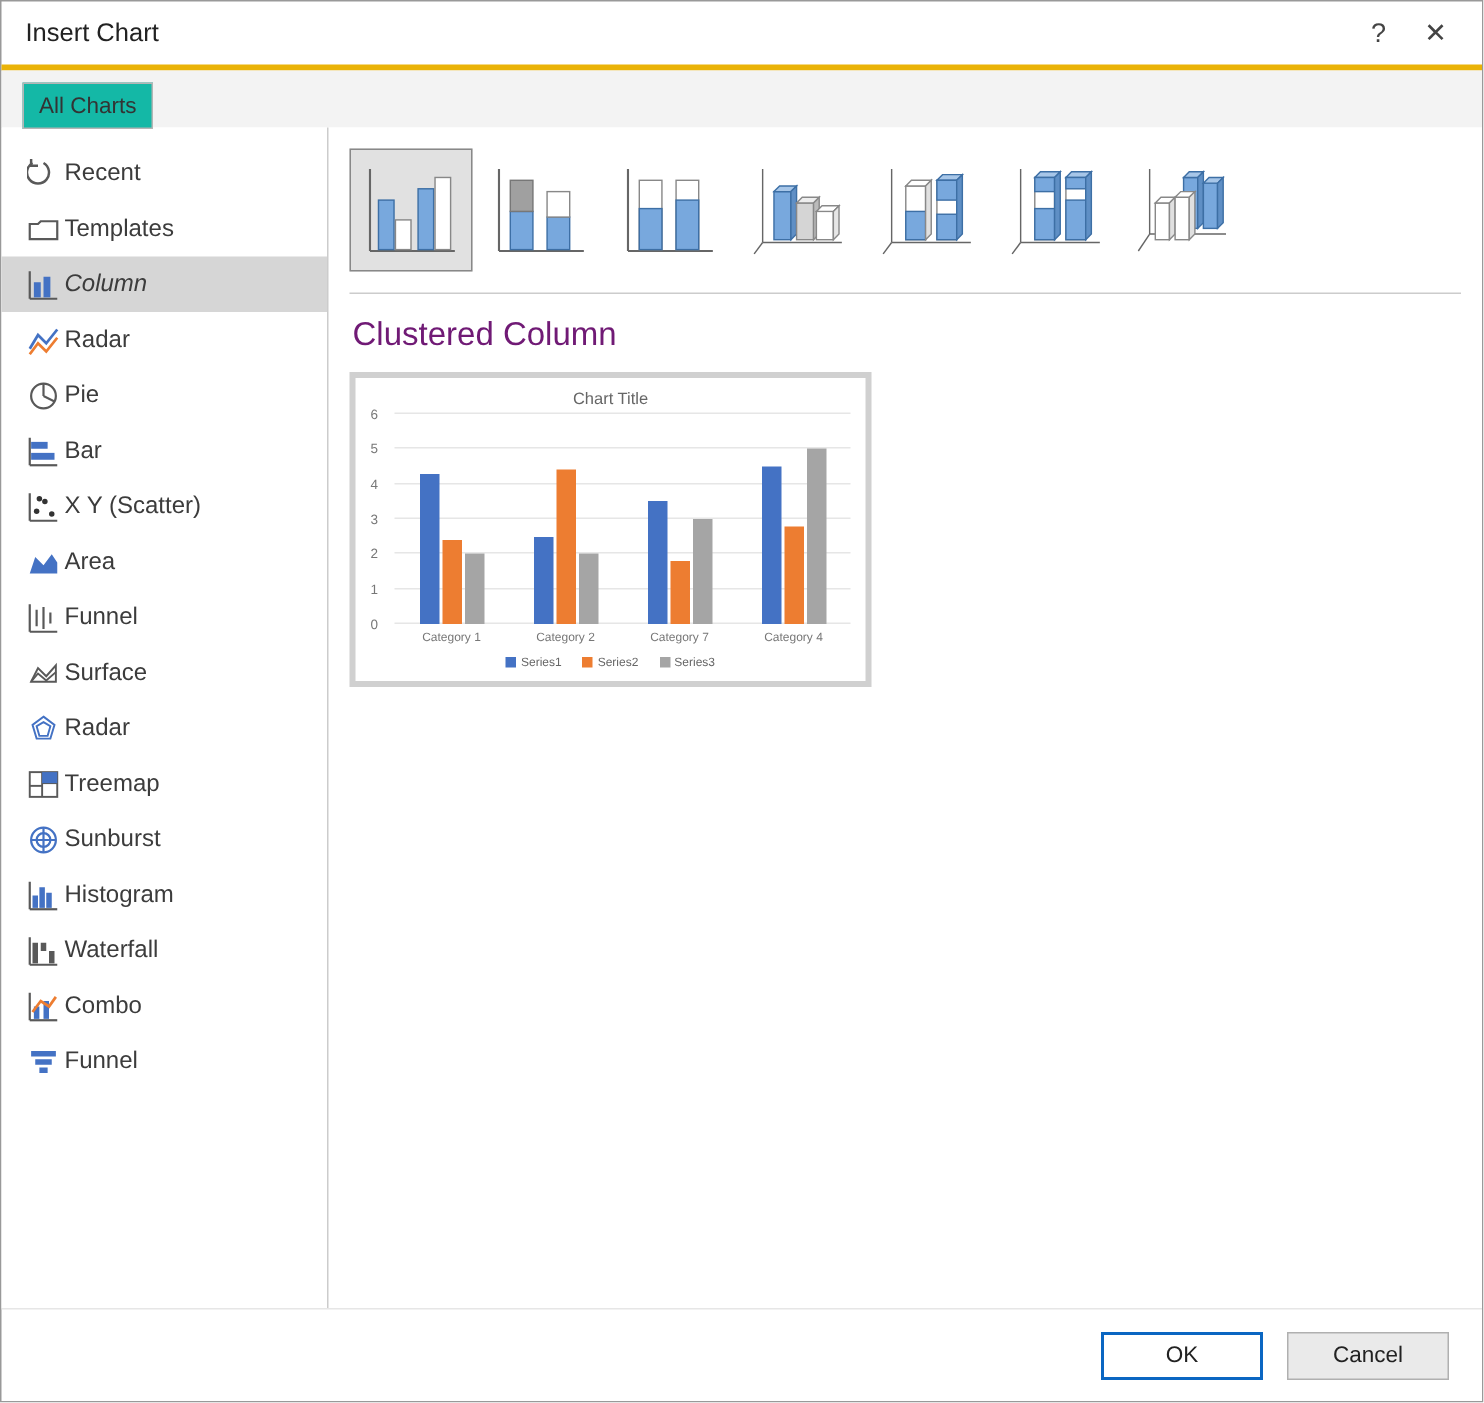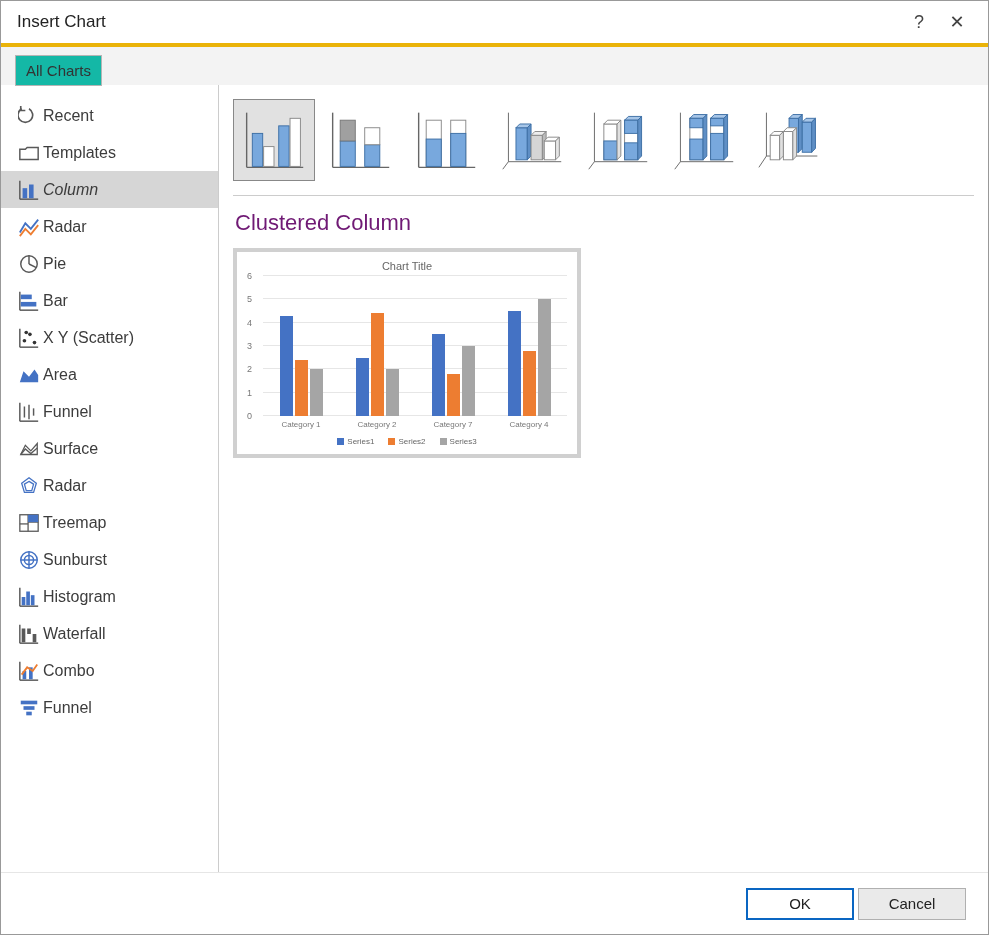--- a/index.html
+++ b/index.html
@@ -200,21 +200,21 @@
   }
   .swatch {
     width: 7px;
     height: 7px;
   }
   .footer {
     height: 62px;
     display: flex;
     justify-content: flex-end;
     align-items: center;
-    gap: 4px;
+    gap: 16px;
     padding-right: 22px;
     border-top: 1px solid #e6e6e6;
   }
   .btn {
     width: 108px;
     height: 32px;
     font-size: 15px;
     display: flex;
     align-items: center;
     justify-content: center;

